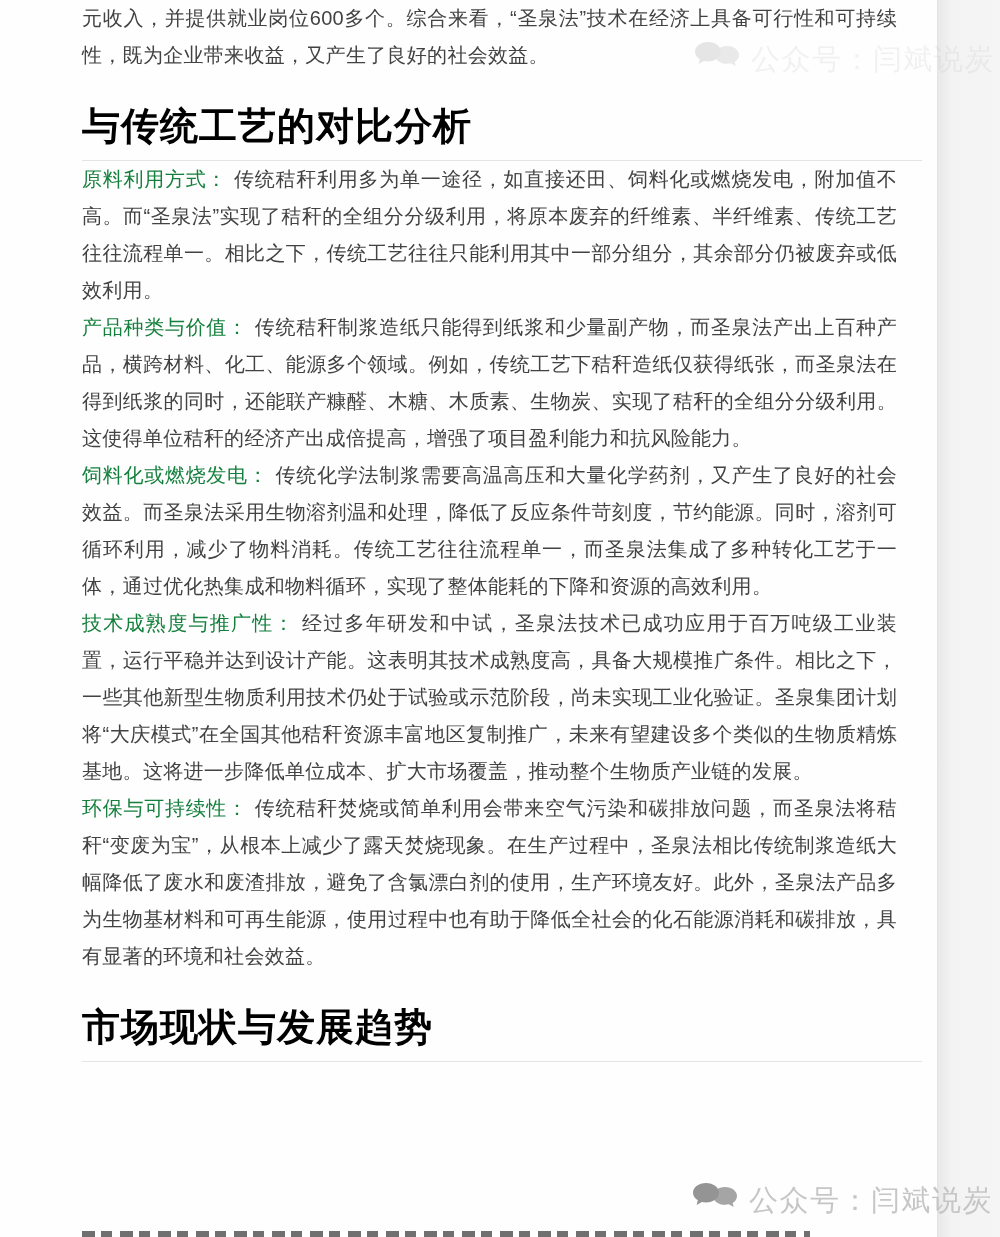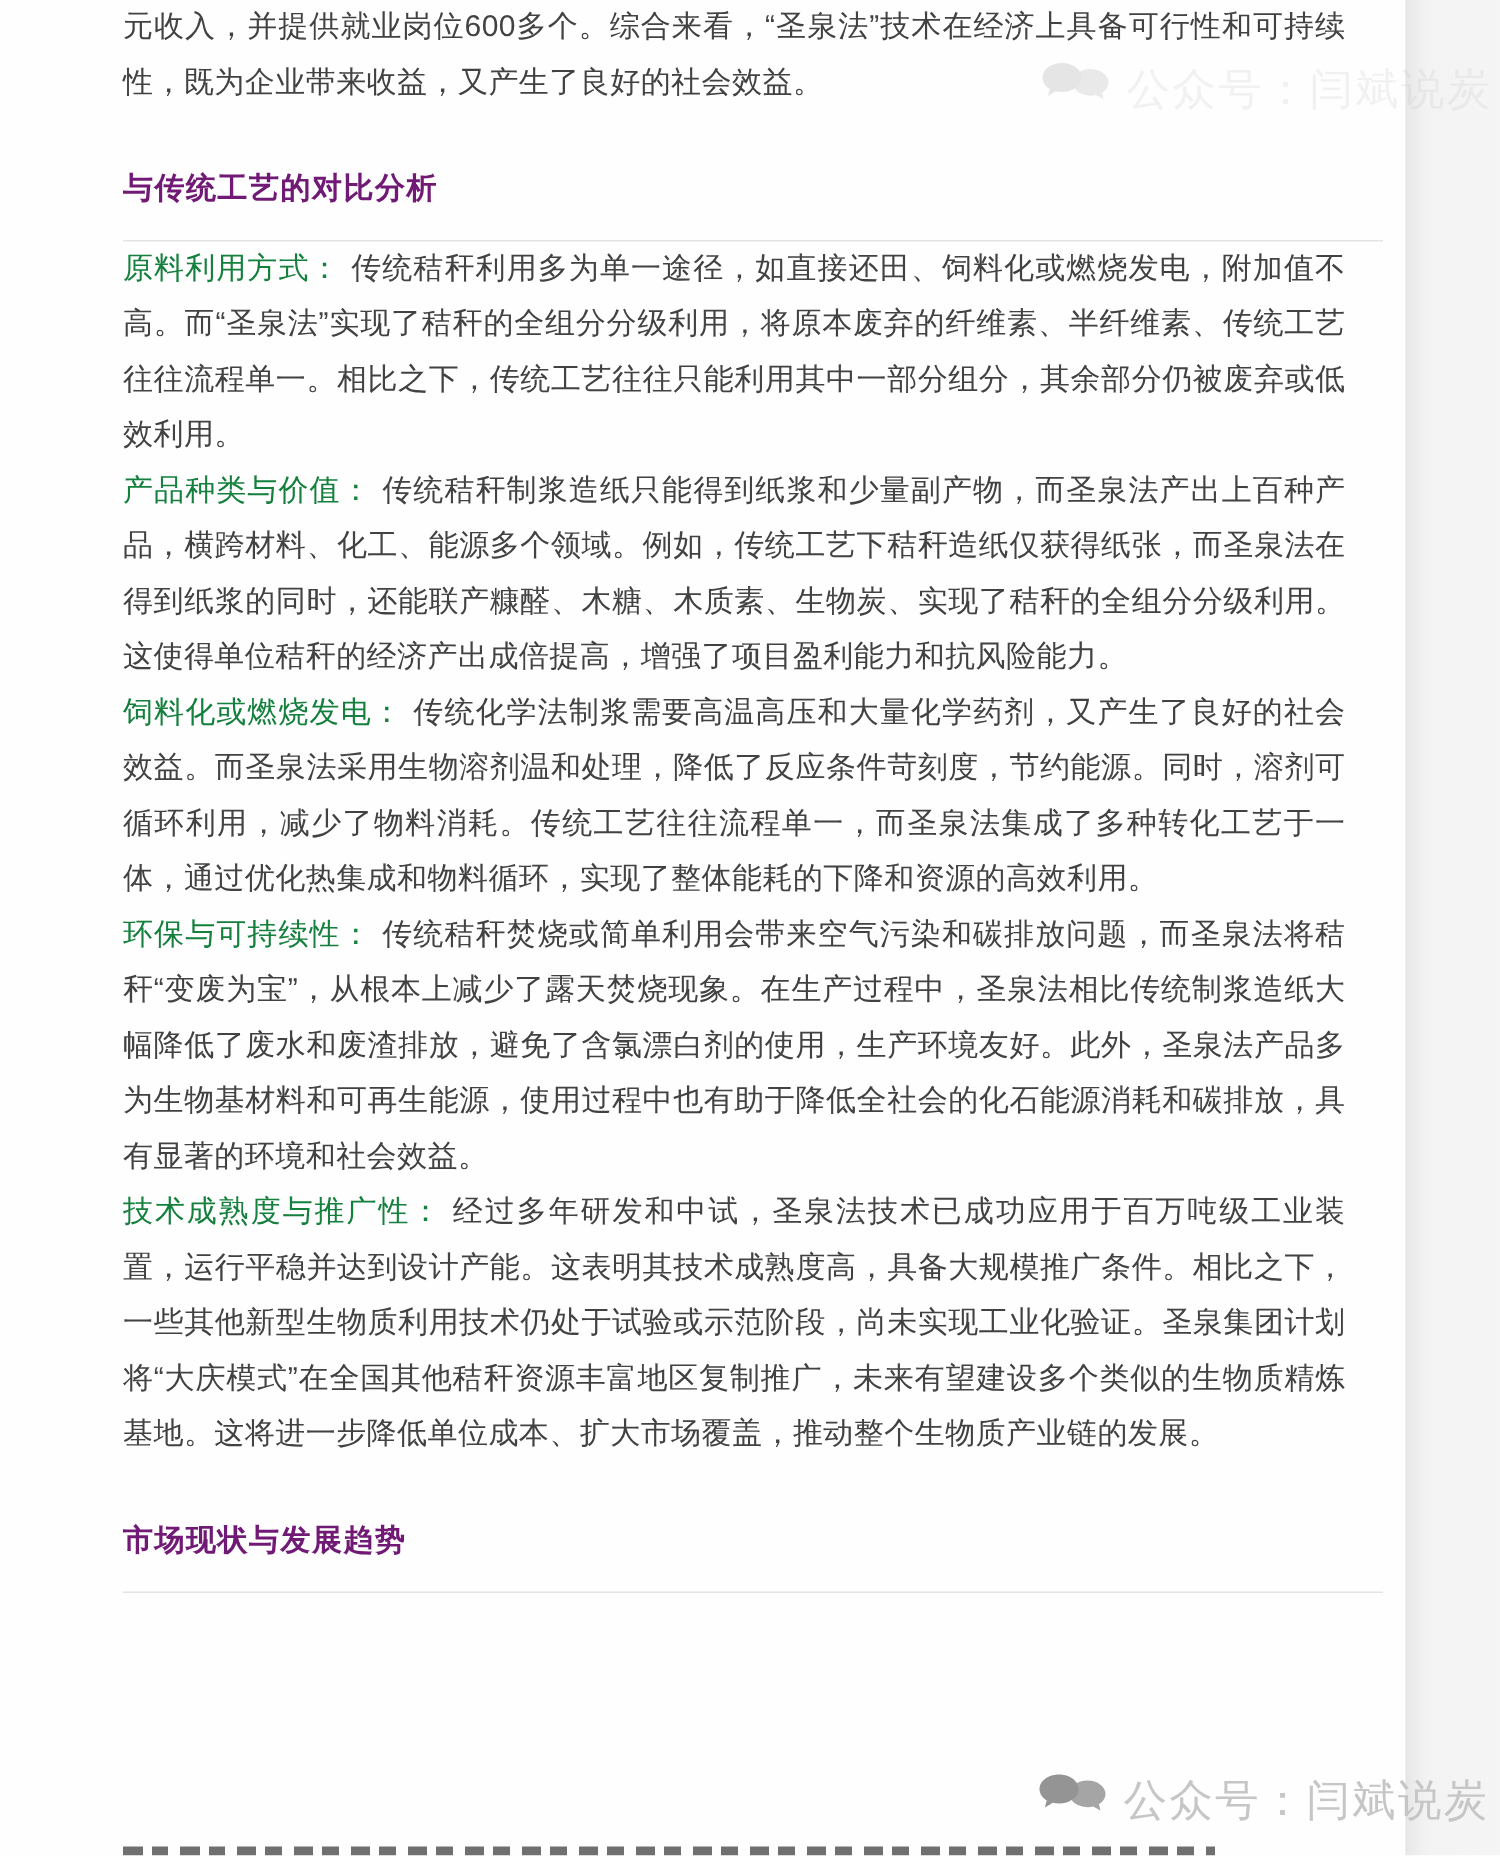--- a/index.html
+++ b/index.html
@@ -31,24 +31,24 @@
     line-height: 37px;
     color: #424242;
     text-align: justify;
     letter-spacing: 0.3px;
   }
   .para  { margin-top: 16px; }
   .para-first { margin-top: 24px; }
   .lbl { font-weight: 400; color: #15803d; margin-right: 7px; }
   h1.h {
     margin: 30px 0 0 0;
-    font-size: 20px;
+    font-size: 38px;
     line-height: 44px;
     font-weight: 700;
-    color: #701a75;
+    color: #000000;
     letter-spacing: 1px;
   }
   .hr {
     height: 1px;
     background: #e4e4e4;
     margin: 12px -25px 0 0;
   }
   .wm {
     position: absolute;
     display: flex;
@@ -95,25 +95,25 @@
 
     <p class="body para">
       <span class="lbl">产品种类与价值：</span><span>传统秸秆制浆造纸只能得到纸浆和少量副产物，而圣泉法产出上百种产品，横跨材料、化工、能源多个领域。例如，传统工艺下秸秆造纸仅获得纸张，而圣泉法在得到纸浆的同时，还能联产糠醛、木糖、木质素、生物炭、实现了秸秆的全组分分级利用。这使得单位秸秆的经济产出成倍提高，增强了项目盈利能力和抗风险能力。</span>
     </p>
 
     <p class="body para">
       <span class="lbl">饲料化或燃烧发电：</span><span>传统化学法制浆需要高温高压和大量化学药剂，又产生了良好的社会效益。而圣泉法采用生物溶剂温和处理，降低了反应条件苛刻度，节约能源。同时，溶剂可循环利用，减少了物料消耗。传统工艺往往流程单一，而圣泉法集成了多种转化工艺于一体，通过优化热集成和物料循环，实现了整体能耗的下降和资源的高效利用。</span>
     </p>
 
     <p class="body para">
-      <span class="lbl">环保与可持续性：</span><span>传统秸秆焚烧或简单利用会带来空气污染和碳排放问题，而圣泉法将秸秆“变废为宝”，从根本上减少了露天焚烧现象。在生产过程中，圣泉法相比传统制浆造纸大幅降低了废水和废渣排放，避免了含氯漂白剂的使用，生产环境友好。此外，圣泉法产品多为生物基材料和可再生能源，使用过程中也有助于降低全社会的化石能源消耗和碳排放，具有显著的环境和社会效益。</span>
+      <span class="lbl">技术成熟度与推广性：</span><span>经过多年研发和中试，圣泉法技术已成功应用于百万吨级工业装置，运行平稳并达到设计产能。这表明其技术成熟度高，具备大规模推广条件。相比之下，一些其他新型生物质利用技术仍处于试验或示范阶段，尚未实现工业化验证。圣泉集团计划将“大庆模式”在全国其他秸秆资源丰富地区复制推广，未来有望建设多个类似的生物质精炼基地。这将进一步降低单位成本、扩大市场覆盖，推动整个生物质产业链的发展。</span>
     </p>
 
     <p class="body para">
-      <span class="lbl">技术成熟度与推广性：</span><span>经过多年研发和中试，圣泉法技术已成功应用于百万吨级工业装置，运行平稳并达到设计产能。这表明其技术成熟度高，具备大规模推广条件。相比之下，一些其他新型生物质利用技术仍处于试验或示范阶段，尚未实现工业化验证。圣泉集团计划将“大庆模式”在全国其他秸秆资源丰富地区复制推广，未来有望建设多个类似的生物质精炼基地。这将进一步降低单位成本、扩大市场覆盖，推动整个生物质产业链的发展。</span>
+      <span class="lbl">环保与可持续性：</span><span>传统秸秆焚烧或简单利用会带来空气污染和碳排放问题，而圣泉法将秸秆“变废为宝”，从根本上减少了露天焚烧现象。在生产过程中，圣泉法相比传统制浆造纸大幅降低了废水和废渣排放，避免了含氯漂白剂的使用，生产环境友好。此外，圣泉法产品多为生物基材料和可再生能源，使用过程中也有助于降低全社会的化石能源消耗和碳排放，具有显著的环境和社会效益。</span>
     </p>
 
     <h1 class="h">市场现状与发展趋势</h1>
     <div class="hr"></div>
 
 
   </div>
 
   <div class="gutter"></div>
 

